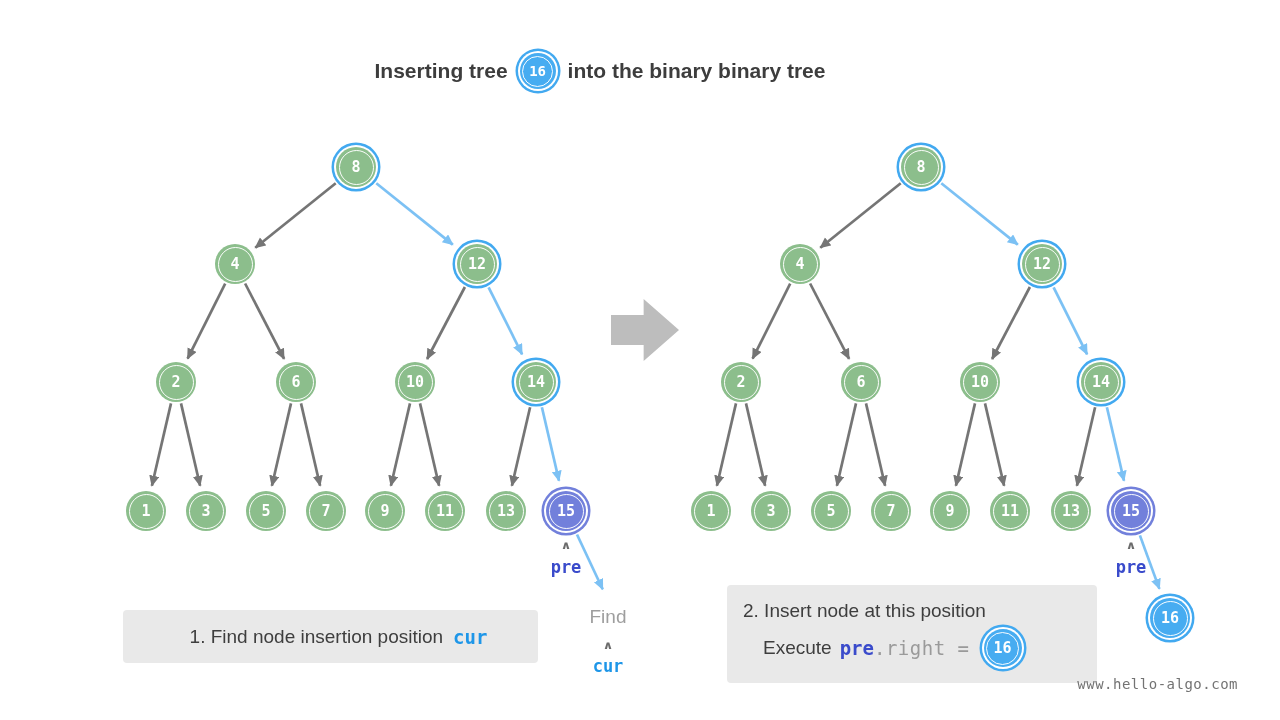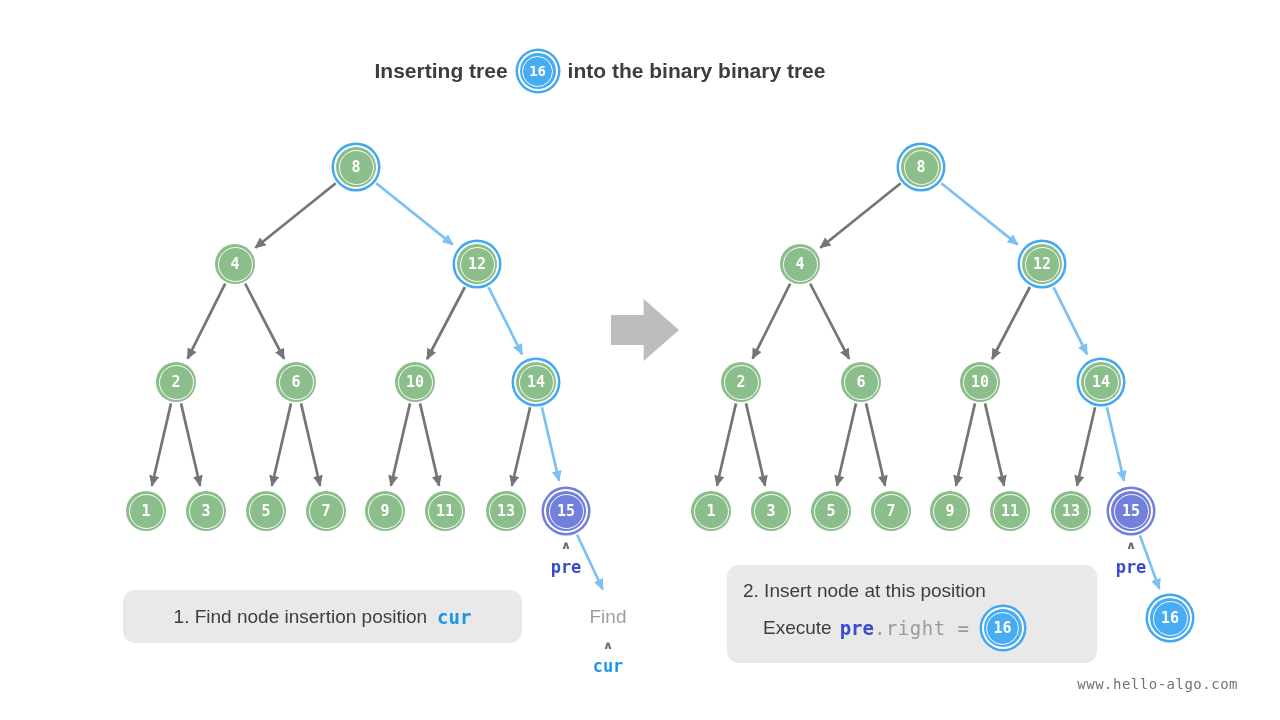--- a/index.html
+++ b/index.html
@@ -42,21 +42,21 @@
   .t36{width:36px;height:36px;}
   .t40{width:38px;height:38px;font-size:15px;}
 
   
   .lbl{position:absolute;transform:translate(-50%,-50%);white-space:nowrap;z-index:4;}
   .lbl-pre,.lbl-cur{font:700 17px "DejaVu Sans Mono",monospace;}
   .lbl-none{font:400 19px "Liberation Sans",sans-serif;}
   .lbl-caret{font:700 13px "DejaVu Sans",sans-serif;transform:translate(-50%,-50%) scaleY(.85);}
 
   
-  .caption{position:absolute;border-radius:12px;font-size:19px;}
+  .caption{position:absolute;border-radius:4px;font-size:19px;margin-top:20px;}
   .caption1{
     left:123px;top:590px;width:399px;height:53px;
     display:flex;align-items:center;justify-content:center;gap:10px;
   }
   .caption2{
     left:727px;top:565px;width:370px;height:98px;
     display:flex;flex-direction:column;align-items:flex-start;
     padding:0;box-sizing:border-box;
   }
   .cap2-line1{margin:15px 0 0 16px;}
@@ -166,21 +166,21 @@
 <div class="title">
   <span style="color: rgb(61, 61, 61);">Inserting tree</span>
   <span class="inline-node t36" style="background: rgb(71, 172, 241); box-shadow: rgb(255, 255, 255) 0px 0px 0px 2px, rgb(66, 169, 240) 0px 0px 0px 4.5px;">
       <span>16</span>
     </span>
   <span style="color: rgb(61, 61, 61);">into the binary binary tree</span>
 </div>
 
 <div class="big-arrow" style="background: rgb(189, 189, 189);"></div>
 
-<div class="caption caption1" style="background: rgb(233, 233, 233);">
+<div class="caption caption1" style="background: rgb(233, 233, 233); padding-left: 16px;">
   <span style="color: rgb(62, 62, 62);">1. Find node insertion position</span>
   <span class="code" style="color: rgb(30, 150, 232);">cur</span>
 </div>
 
 <div class="caption caption2" style="background: rgb(233, 233, 233);">
   <div class="cap2-line1" style="color: rgb(62, 62, 62);">2. Insert node at this position</div>
   <div class="cap2-line2">
     <span style="color: rgb(62, 62, 62);">Execute</span>
     <span class="code pre-word" style="color: rgb(58, 75, 203);">pre</span>
     <span class="code code-rest" style="color: rgb(154, 154, 154);">.right =</span>

